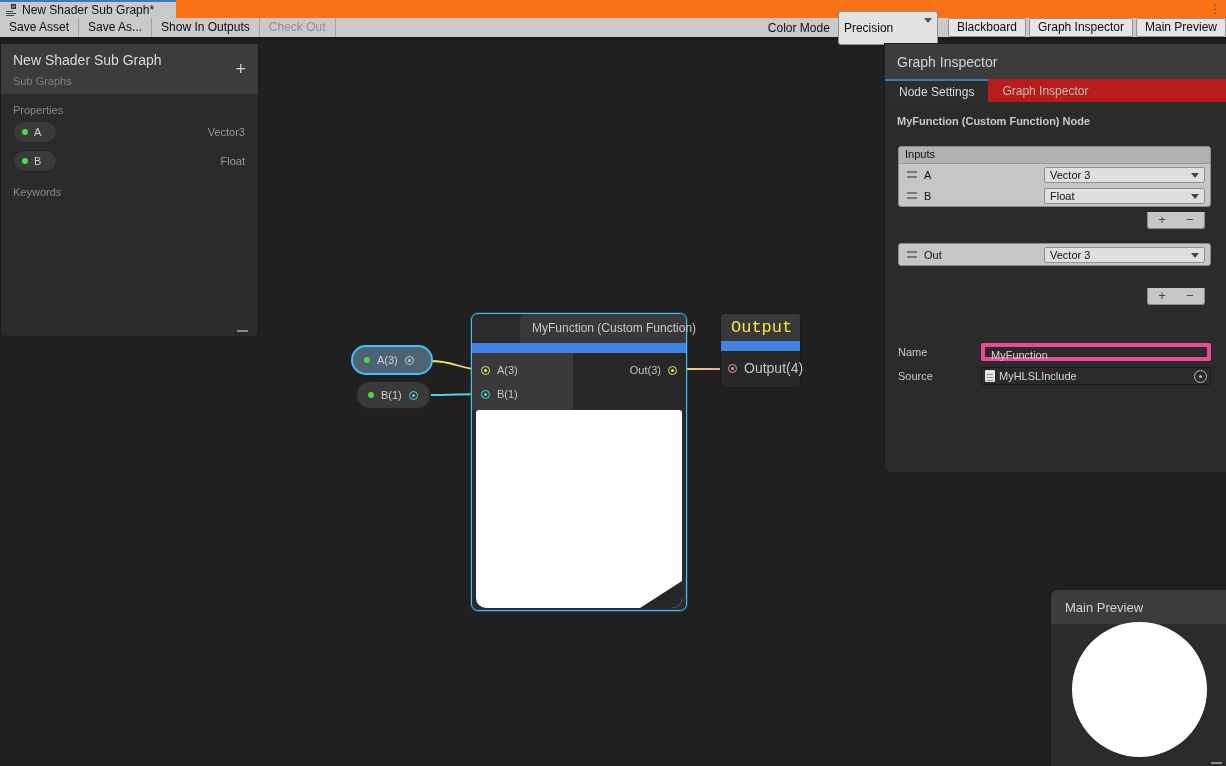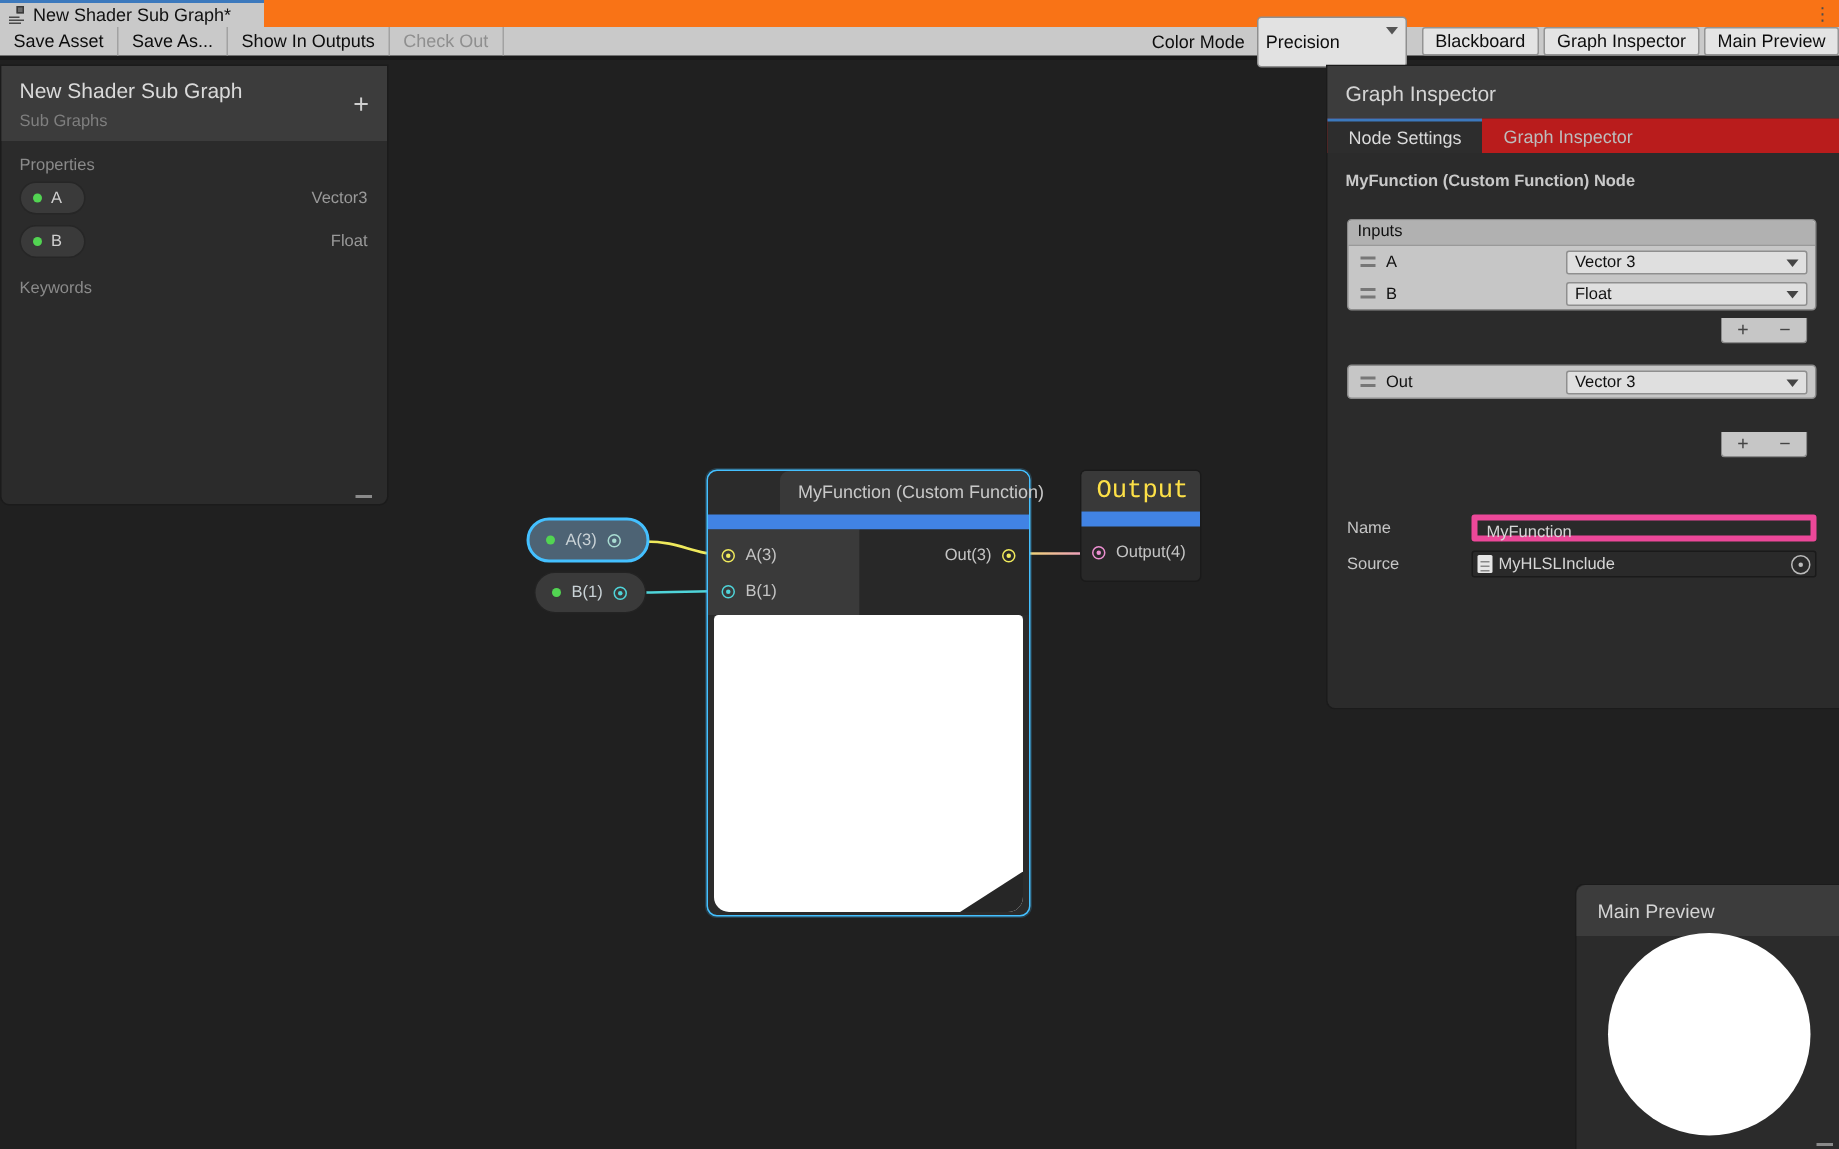--- a/index.html
+++ b/index.html
@@ -121,21 +121,21 @@
   .fn-preview .notch { position:absolute; right:0; bottom:0; width:0; height:0;
                        border-left:42px solid transparent; border-bottom:27px solid #262626;
                        border-bottom-right-radius:10px; }
 
   .out-node { position:absolute; left:720px; top:313px; width:81px; height:75px; background:#282828;
               border:1px solid #1a1a1a; border-radius:4px; }
   .out-title { height:27px; background:#393939; color:#fde047; font-size:17px; line-height:27px;
                padding-left:10px; border-radius:3px 3px 0 0;font-family:Liberation Mono, monospace; }
   .out-strip { height:10px; }
   .out-node .port-row { padding:0 7px; height:34px; }
-  .out-node .plabel { font-size:11px; color:#c4c4c4; }
+  .out-node .plabel { font-size:14px; color:#c4c4c4; }
 
   
   .mainpreview { left:1050px; top:589px; width:176px; height:177px; border-radius:6px 0 0 0; border-right:none; border-bottom:none; }
   .mp-header { height:34px; display:flex; align-items:center; padding:0 14px; font-size:13px; border-radius:6px 0 0 0; }
   .mp-body { position:relative; height:143px; }
   .sphere { position:absolute; left:21px; top:-2px; width:135px; height:135px; border-radius:50%; background:#fff; }
 </style>
 </head>
 <body>
 

